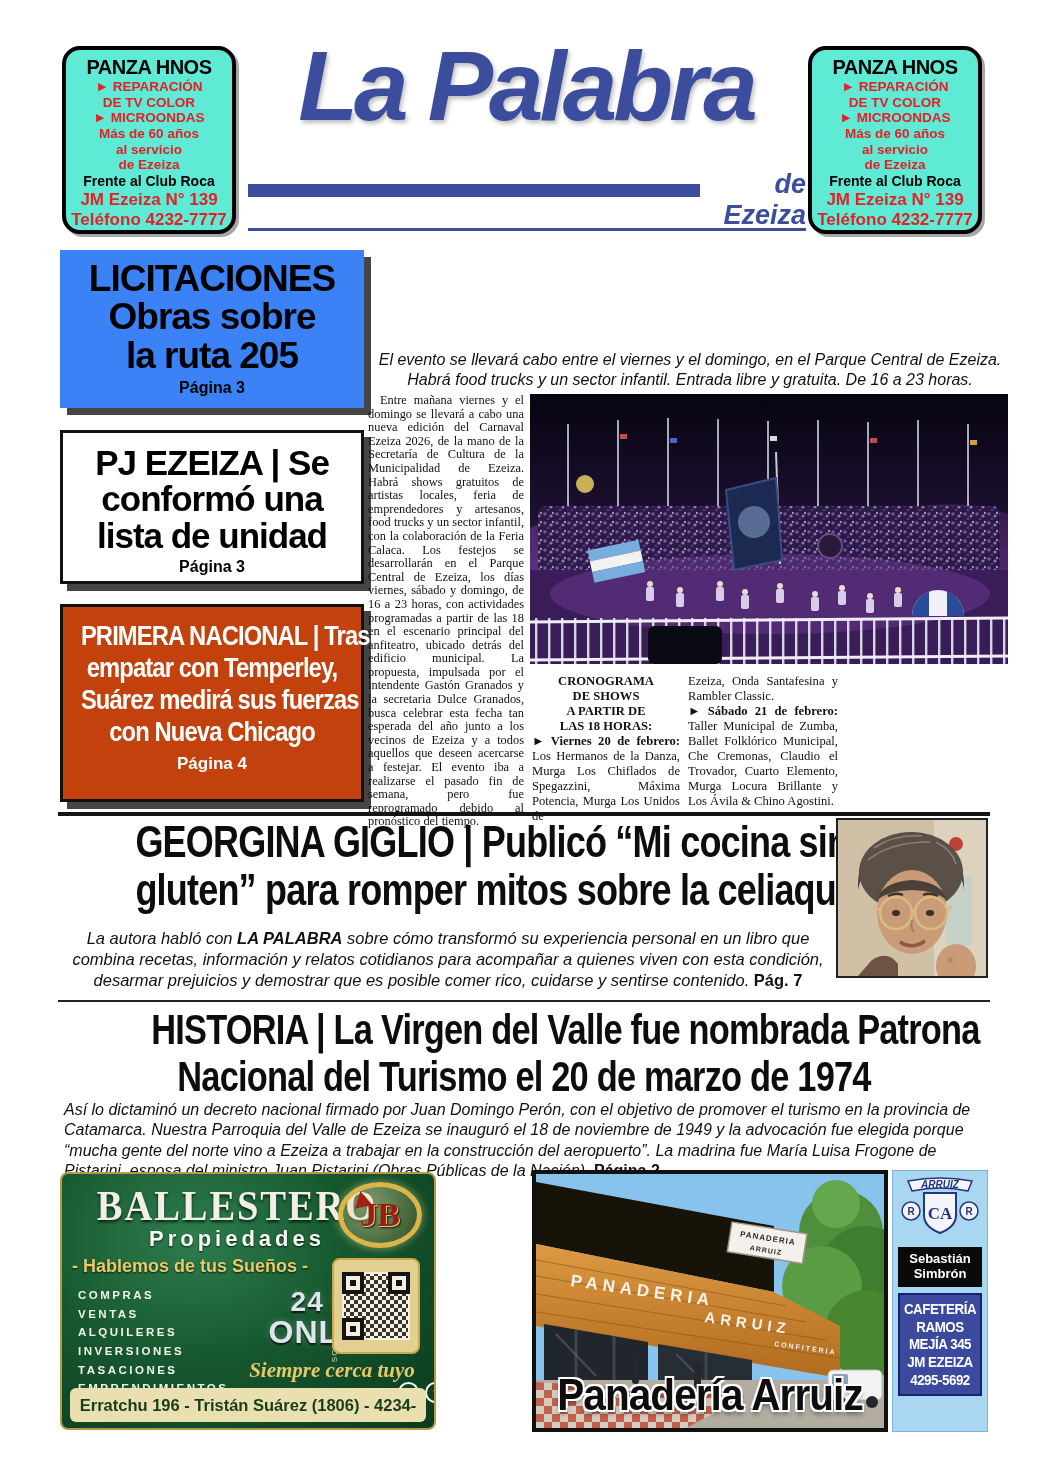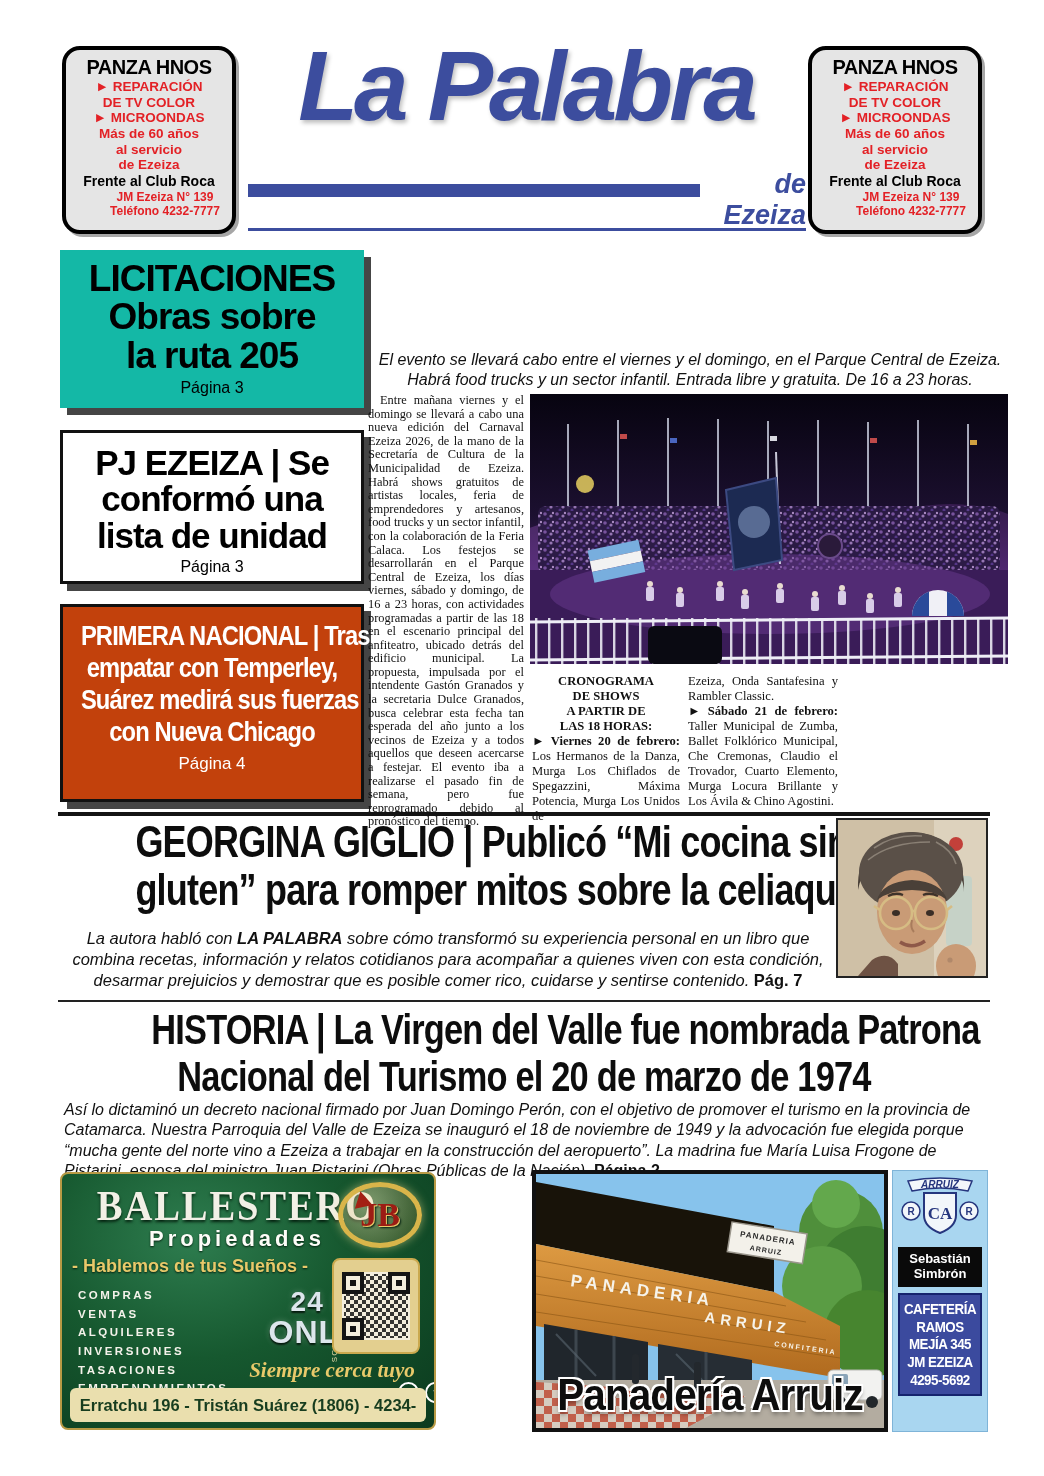--- a/index.html
+++ b/index.html
@@ -1,43 +1,43 @@
 <!DOCTYPE html>
 <html><head>
 <meta charset="utf-8">
 <style>
   * { margin:0; padding:0; box-sizing:border-box; }
   body { background:#e8e8e8; font-family:"Liberation Sans", sans-serif; }
   .page { position:relative; width:1044px; height:1476px; background:#ffffff; margin:0 auto; overflow:hidden; }
 
   
   .ad-panza { position:absolute; width:174px; height:188px; border:4px solid #000; border-radius:18px;
-              background:#e5e5e5; text-align:center; padding-top:6px; box-shadow:3px 3px 0 rgba(0,0,0,.35); }
+              background:#5eead4; text-align:center; padding-top:6px; box-shadow:3px 3px 0 rgba(0,0,0,.35); }
   .ad-panza.left { left:62px; top:46px; }
   .ad-panza.right { left:808px; top:46px; }
   .panza-title { font-weight:bold; font-size:20px; color:#000; letter-spacing:-.5px; }
   .panza-red { font-weight:bold; font-size:13.5px; color:#e32126; line-height:1.16; }
   .panza-black { font-weight:bold; font-size:14px; color:#000; line-height:1.2; }
-  .panza-addr { font-weight:bold; font-size:12px; color:#e32126; line-height:1.2;padding-left:32px; }
+  .panza-addr { font-weight:bold; font-size:17px; color:#e32126; line-height:1.2; }
 
   .masthead-title { position:absolute; left:248px; top:30px; width:556px; text-align:center;
       font-size:98px; font-weight:bold; font-style:italic; color:#3c4d9e; letter-spacing:-4px;
       text-shadow:2px 3px 4px rgba(0,0,0,.25); white-space:nowrap; }
   .masthead-bar { position:absolute; left:248px; top:184px; width:452px; height:13px; background:#3c4d9e; }
   .masthead-sub { position:absolute; left:690px; top:169px; width:116px; text-align:right;
       font-size:27px; font-weight:bold; font-style:italic; color:#3c4d9e; }
   .dateline { position:absolute; left:248px; top:204px; width:558px; display:flex; justify-content:space-between;
       font-size:15px; font-weight:bold; color:#3c4d9e; }
   .masthead-rule { position:absolute; left:248px; top:228px; width:558px; height:3px; background:#3c4d9e; }
 
   
   .teaser { position:absolute; left:60px; width:304px; text-align:center; }
   .teaser .big { display:block; font-weight:bold; line-height:1.04; letter-spacing:-1px; }
-  .teaser .pg { display:block; font-weight:normal; font-size:16px; margin-top:4px; }
-  .box-licitaciones { top:250px; height:158px; background:#14b8a6; box-shadow:7px 7px 0 #454545; padding-top:10px; }
+  .teaser .pg { display:block; font-weight:bold; font-size:16px; margin-top:4px; }
+  .box-licitaciones { top:250px; height:158px; background:#3b82f6; box-shadow:7px 7px 0 #454545; padding-top:10px; }
   .box-licitaciones .big { font-size:37px; color:#000; }
   .box-licitaciones .pg { color:#000; }
   .box-pj { top:430px; height:154px; background:#fff; border:3px solid #111; box-shadow:7px 7px 0 #454545; padding-top:12px; }
   .box-pj .big { font-size:35px; color:#000; }
   .box-primera { top:604px; height:198px; background:#c2410c; border:3px solid #111; box-shadow:7px 7px 0 #454545; padding-top:14px; }
   .box-primera .big { font-size:27px; color:#fff; white-space:nowrap; transform:scaleX(.88); transform-origin:50% 50%; line-height:1.18; }
   .box-primera .pg { color:#fff; font-size:17px; margin-top:6px; }
 
   
   .cond { display:block; white-space:nowrap; transform:scaleX(.8); transform-origin:50% 50%; }

